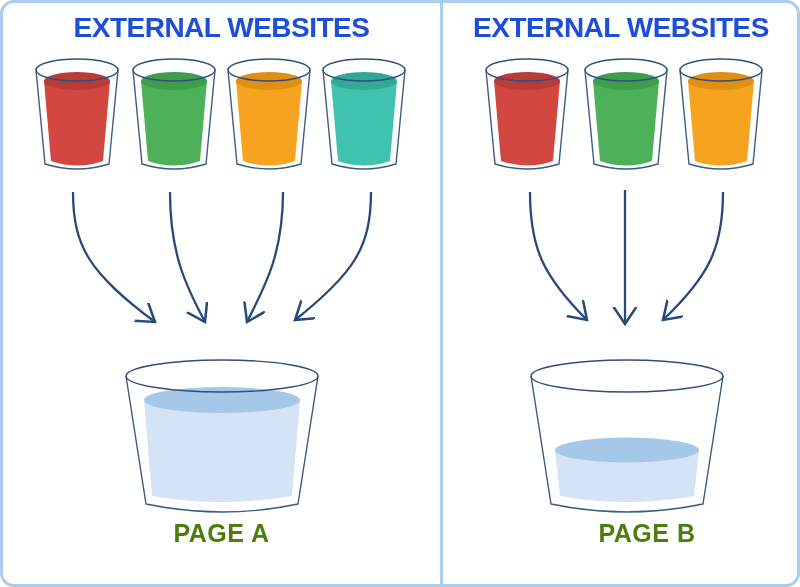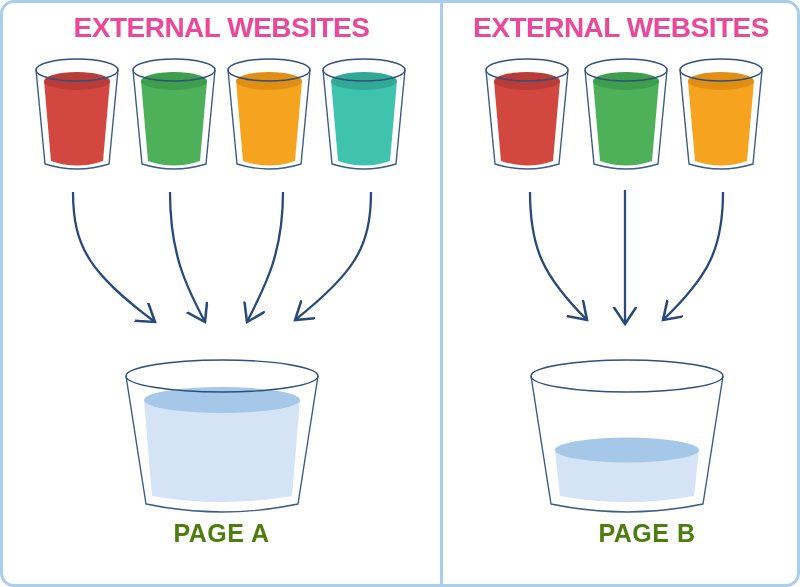--- a/index.html
+++ b/index.html
@@ -13,21 +13,21 @@
     overflow:hidden;
     font-family:"Liberation Sans", sans-serif;
   }
   .divider {
     position:absolute; top:0; bottom:0; left:437px; width:3px;
     background:#a9cdec;
   }
   .panel-title {
     position:absolute; top:9px;
     font-size:28px; font-weight:bold; letter-spacing:-0.5px;
-    color:#ec4899; text-align:center;
+    color:#1d4ed8; text-align:center;
   }
   .panel-title.left  { left:0;   width:437px; }
   .panel-title.right { left:438px; width:360px; }
   .page-label {
     position:absolute; top:516px;
     font-size:25px; font-weight:bold; letter-spacing:0.5px;
     color:#4d7c0f; text-align:center;
   }
   .page-label.left  { left:0;   width:437px; }
   .page-label.right { left:438px; width:412px; }

